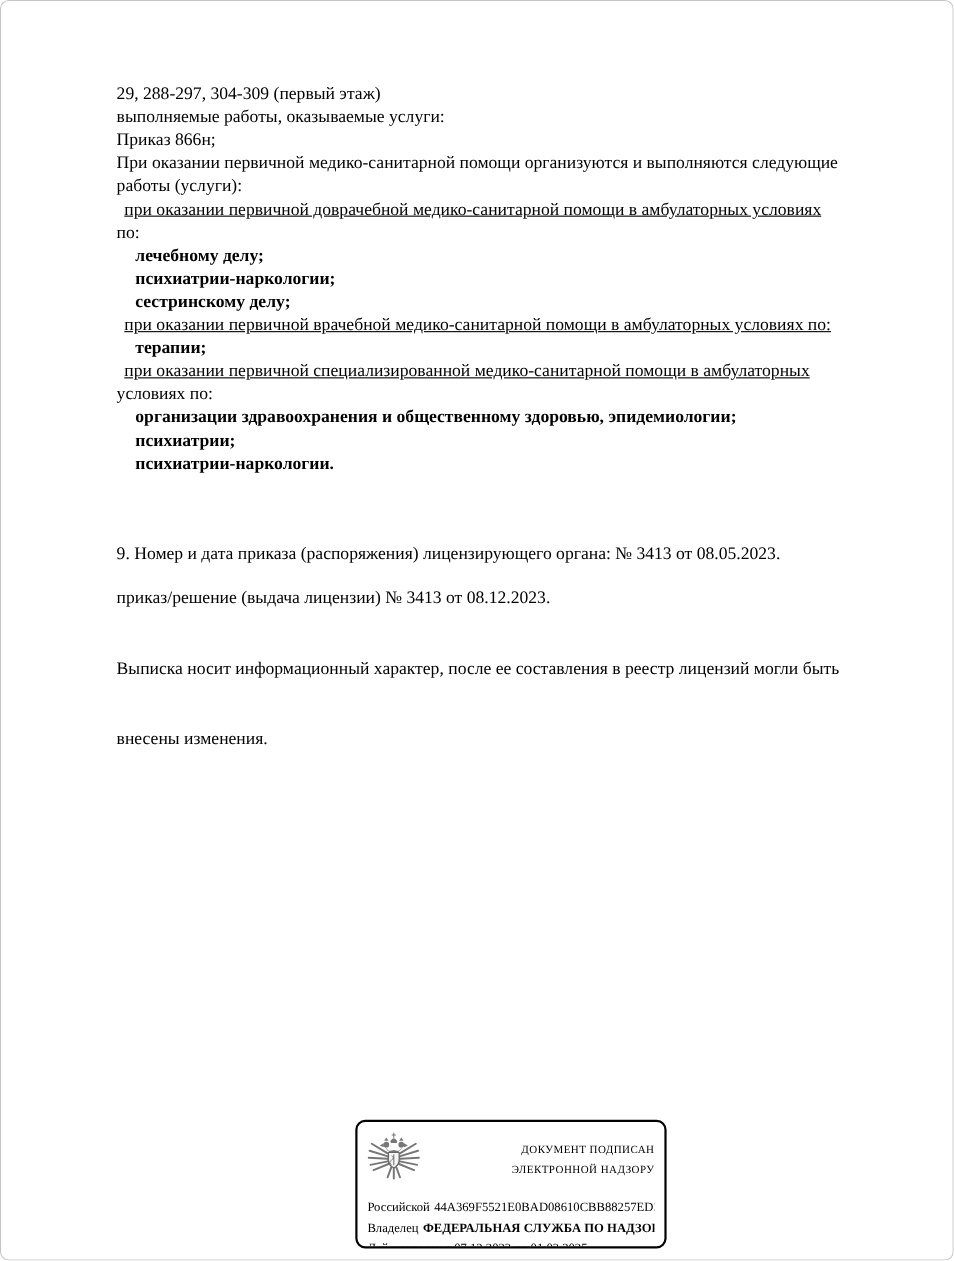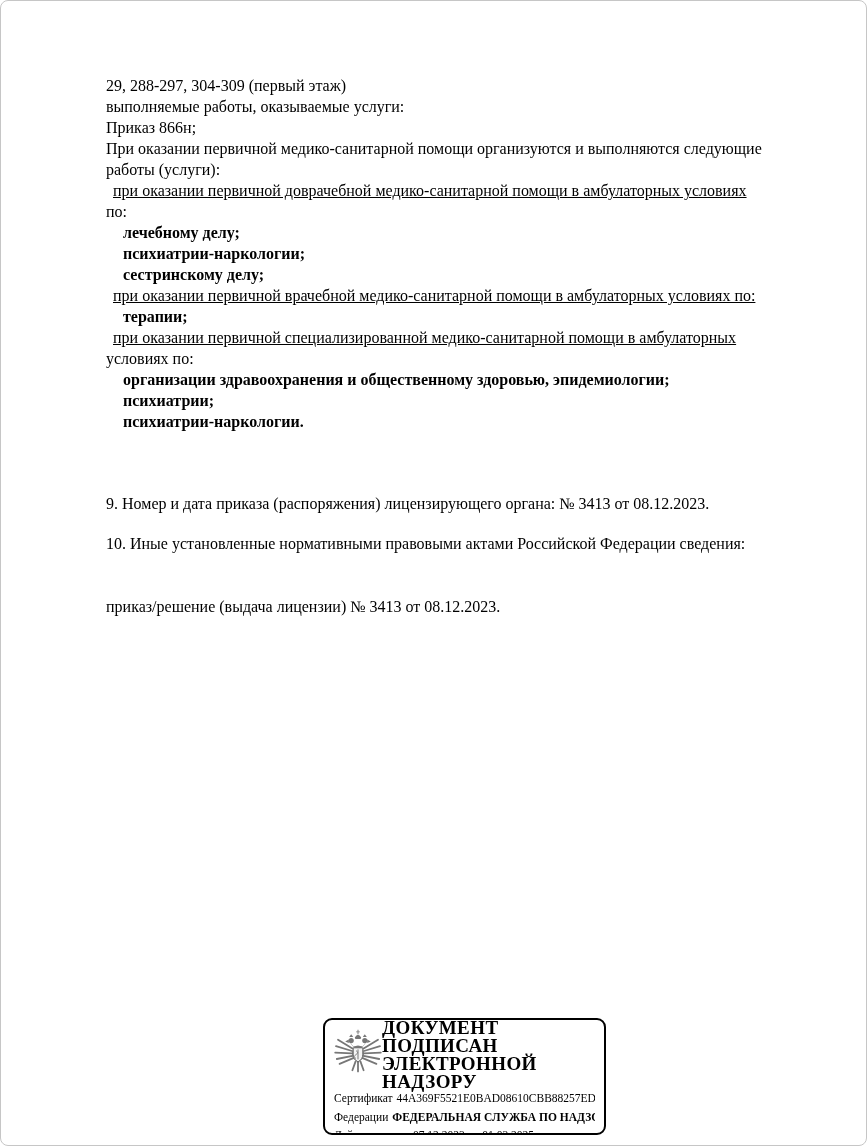--- a/index.html
+++ b/index.html
@@ -39,52 +39,54 @@
     box-sizing:border-box;
     border:2px solid #000;
     border-radius:9px;
     background:#fff;
     padding:5px 9px 0 9px;
     overflow:hidden;
   }
   .stamp-top{display:flex;align-items:center;height:60px;}
   .emblem{width:48px;height:56px;flex:0 0 auto;}
   .stamp-title{
-    flex:1;text-align:left;
-    font-size:19px;line-height:18px;
+    flex:1;text-align:right;
+    font-size:10px;line-height:18px;
     letter-spacing:0.4px;
-    font-weight:bold;
   }
   .stamp-details{
     margin-top:4px;
     font-size:11.5px;
     line-height:18.5px;
     white-space:nowrap;
     overflow:hidden;
   }
   .stamp-details .row{white-space:nowrap;overflow:hidden;}
   .lbl{margin-right:4px;}
   .owner-value{font-weight:bold;}
 </style>
 </head>
 <body>
 
 <div class="page">
 
   <div id="body-lines" class="textblock"><div class="line indent-0">29, 288-297, 304-309 (первый этаж)</div><div class="line indent-0">выполняемые работы, оказываемые услуги:</div><div class="line indent-0">Приказ 866н;</div><div class="line indent-0">При оказании первичной медико-санитарной помощи организуются и выполняются следующие</div><div class="line indent-0">работы (услуги):</div><div class="line indent-1">при оказании первичной доврачебной медико-санитарной помощи в амбулаторных условиях</div><div class="line indent-0">по:</div><div class="line indent-2">лечебному делу;</div><div class="line indent-2">психиатрии-наркологии;</div><div class="line indent-2">сестринскому делу;</div><div class="line indent-1">при оказании первичной врачебной медико-санитарной помощи в амбулаторных условиях по:</div><div class="line indent-2">терапии;</div><div class="line indent-1">при оказании первичной специализированной медико-санитарной помощи в амбулаторных</div><div class="line indent-0">условиях по:</div><div class="line indent-2">организации здравоохранения и общественному здоровью, эпидемиологии;</div><div class="line indent-2">психиатрии;</div><div class="line indent-2">психиатрии-наркологии.</div></div>
 
   <div id="sec9" class="textblock">
-    <div class="line">9. Номер и дата приказа (распоряжения) лицензирующего органа: № 3413 от 08.12.2023.</div>
+    <div class="line">9. Номер и дата приказа (распоряжения) лицензирующего органа: № 3413 от 08.05.2023.</div>
   </div>
 
   <div id="sec10" class="textblock">
-    <div class="line">10. Иные установленные нормативными правовыми актами Российской Федерации сведения:</div>
     <div class="line">приказ/решение (выдача лицензии) № 3413 от 08.12.2023.</div>
   </div>
 
+  <div id="note" class="textblock">
+    <div class="line">Выписка носит информационный характер, после ее составления в реестр лицензий могли быть</div>
+    <div class="line">внесены изменения.</div>
+  </div>
 
   <div class="stamp">
     <div class="stamp-top">
       <svg class="emblem" viewBox="0 0 120 132" aria-hidden="true">
         <g fill="#777" stroke="none">
 
           <path d="M58.8,3 h2.4 v4 h3.5 v2.4 h-3.5 v5 h-2.4 v-5 h-3.5 v-2.4 h3.5 z"></path>
           <path d="M52,22 q8,-13 16,0 l-1.5,4 h-13 z"></path>
 
           <path d="M38,21 l5,-7 l5,7 z"></path>
@@ -126,24 +128,24 @@
           <path d="M55,55 q8,5 0,10 q-8,5 0,10" stroke="#666" stroke-width="1.8" fill="none"></path>
         </g>
       </svg>
       <div class="stamp-title">
         <div>ДОКУМЕНТ ПОДПИСАН</div>
         <div>ЭЛЕКТРОННОЙ НАДЗОРУ</div>
       </div>
     </div>
     <div class="stamp-details">
       <div class="row">
-        <span class="lbl">Сертификат</span><span>44A369F5521E0BAD08610CBB88257ED3</span>
+        <span class="lbl">Российской</span><span>44A369F5521E0BAD08610CBB88257ED3</span>
       </div>
       <div class="row">
-        <span class="lbl">Федерации</span><span class="owner-value">ФЕДЕРАЛЬНАЯ СЛУЖБА ПО НАДЗОРУ В СФЕРЕ</span>
+        <span class="lbl">Владелец</span><span class="owner-value">ФЕДЕРАЛЬНАЯ СЛУЖБА ПО НАДЗОРУ В СФЕРЕ</span>
       </div>
       <div class="row">
         <span>Действителен с 07.12.2023 по 01.03.2025</span>
       </div>
     </div>
   </div>
 
 </div>
 
 </body></html>

